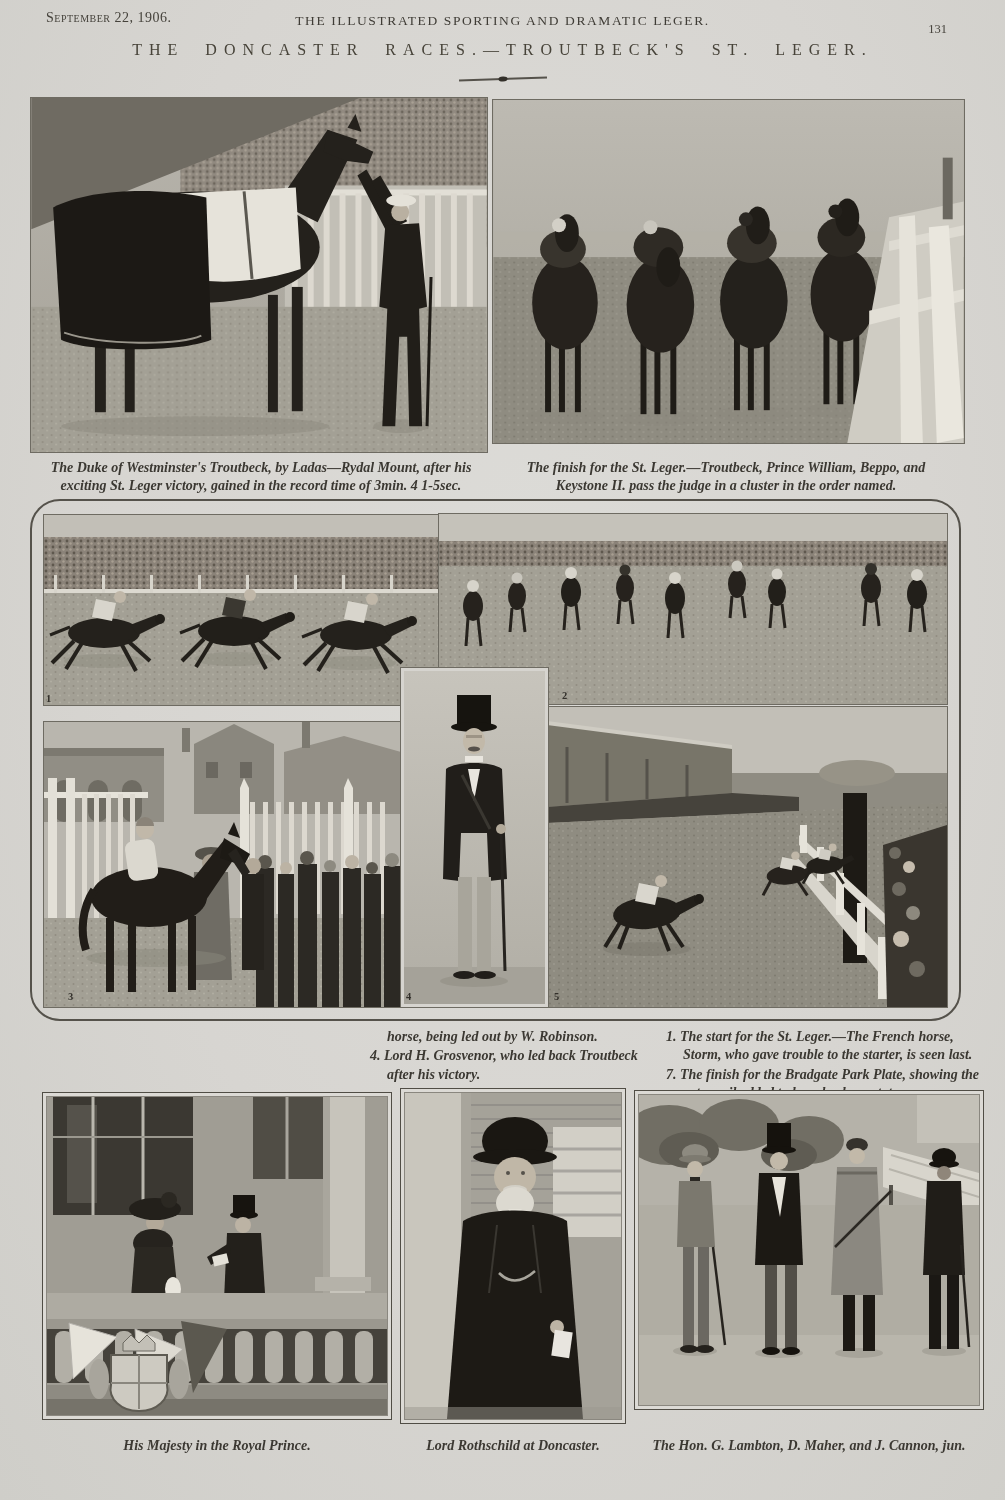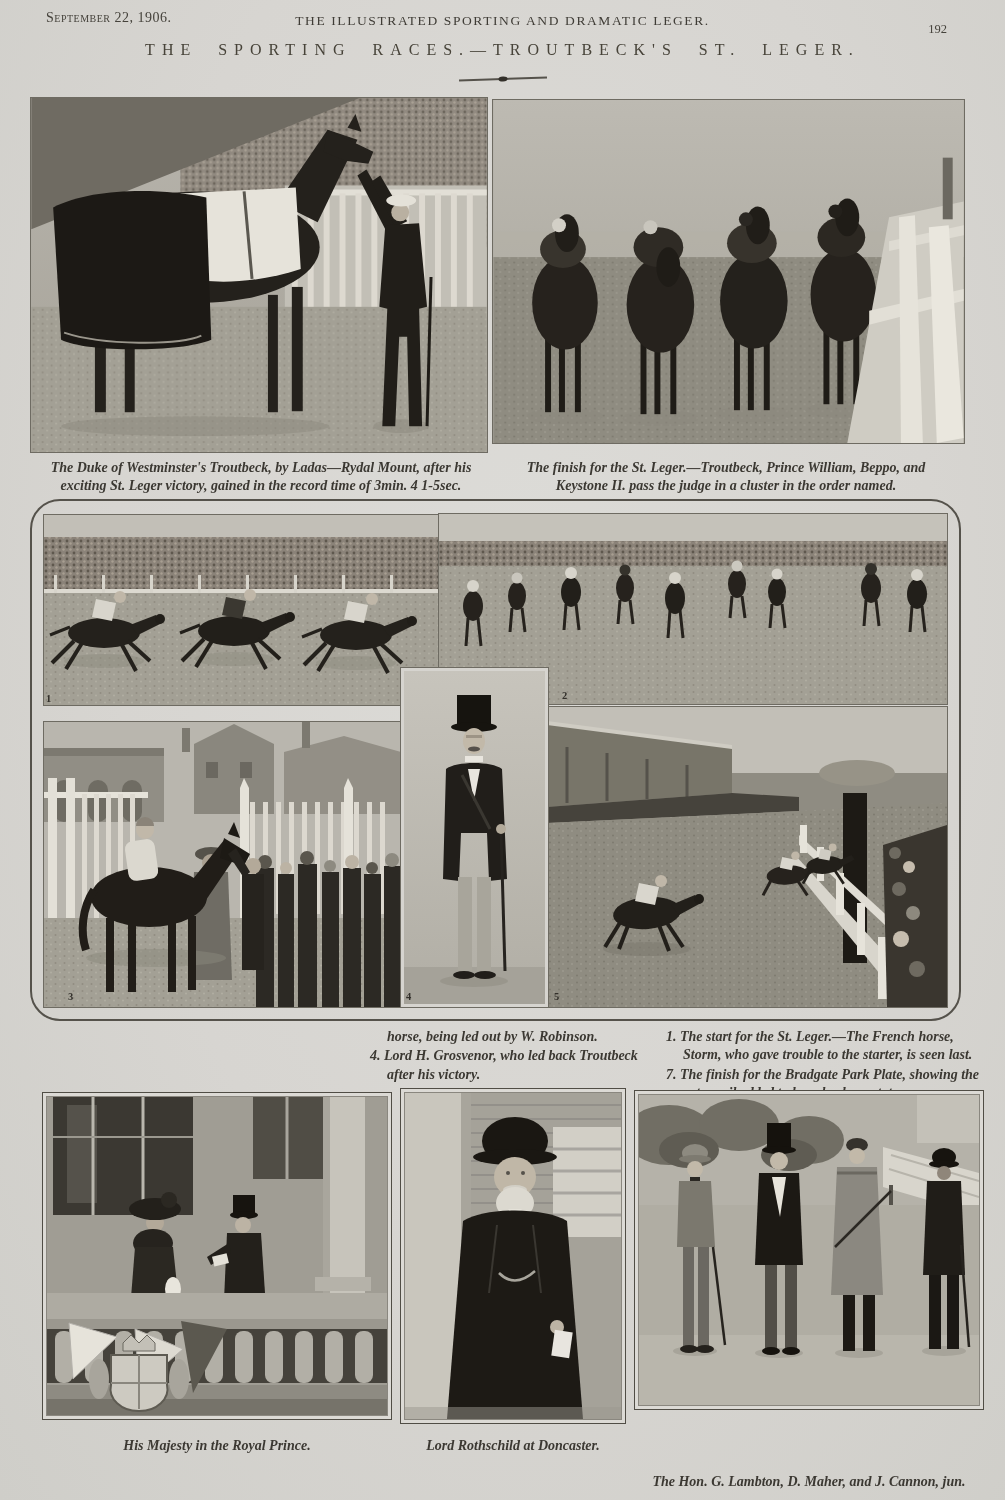--- a/index.html
+++ b/index.html
@@ -50,22 +50,22 @@
       <pattern id="grassD" width="9" height="7" patternUnits="userSpaceOnUse">
         <rect width="9" height="7" fill="#8f8c81"></rect>
         <circle cx="3" cy="2.5" r="1" fill="#7d7a6f"></circle>
         <circle cx="7" cy="5" r="1" fill="#9d9a8e"></circle>
       </pattern>
     </defs>
   </svg>
 
   <div class="abs date">September 22, 1906.</div>
   <div class="abs pub">THE ILLUSTRATED SPORTING AND DRAMATIC LEGER.</div>
-  <div class="abs pagenum">192</div>
-  <div class="abs title">THE SPORTING RACES.—TROUTBECK'S ST. LEGER.</div>
+  <div class="abs pagenum">131</div>
+  <div class="abs title">THE DONCASTER RACES.—TROUTBECK'S ST. LEGER.</div>
   <div class="abs divider">
       <span class="dot"></span>
     </div>
 
   <div class="abs photo" style="left:30px;top:97px;width:458px;height:356px;">
     <svg viewBox="0 0 458 356">
       <defs>
         <linearGradient id="gA" x1="0" y1="0" x2="0" y2="1">
           <stop offset="0" stop-color="#b7b4ac"></stop>
             <stop offset="1" stop-color="#a6a298"></stop>
@@ -726,15 +726,15 @@
         <rect x="290" y="180" width="12" height="74" fill="#1b1814"></rect>
         <rect x="308" y="180" width="12" height="74" fill="#1b1814"></rect>
         <line x1="322" y1="150" x2="330" y2="252" stroke="#26231e" stroke-width="2.5"></line>
       </g>
     </svg>
     </div>
   </div>
 
   <p class="abs cap bcap" style="left:42px;width:350px;">His Majesty in the Royal Prince.</p>
   <p class="abs cap bcap" style="left:400px;width:226px;">Lord Rothschild at Doncaster.</p>
-  <p class="abs cap bcap" style="left:634px;width:350px;margin-top:36px;">The Hon. G. Lambton, D. Maher, and J. Cannon, jun.</p>
+  <p class="abs cap bcap" style="left:634px;width:350px;">The Hon. G. Lambton, D. Maher, and J. Cannon, jun.</p>
 
 </div>
 
 </body></html>

